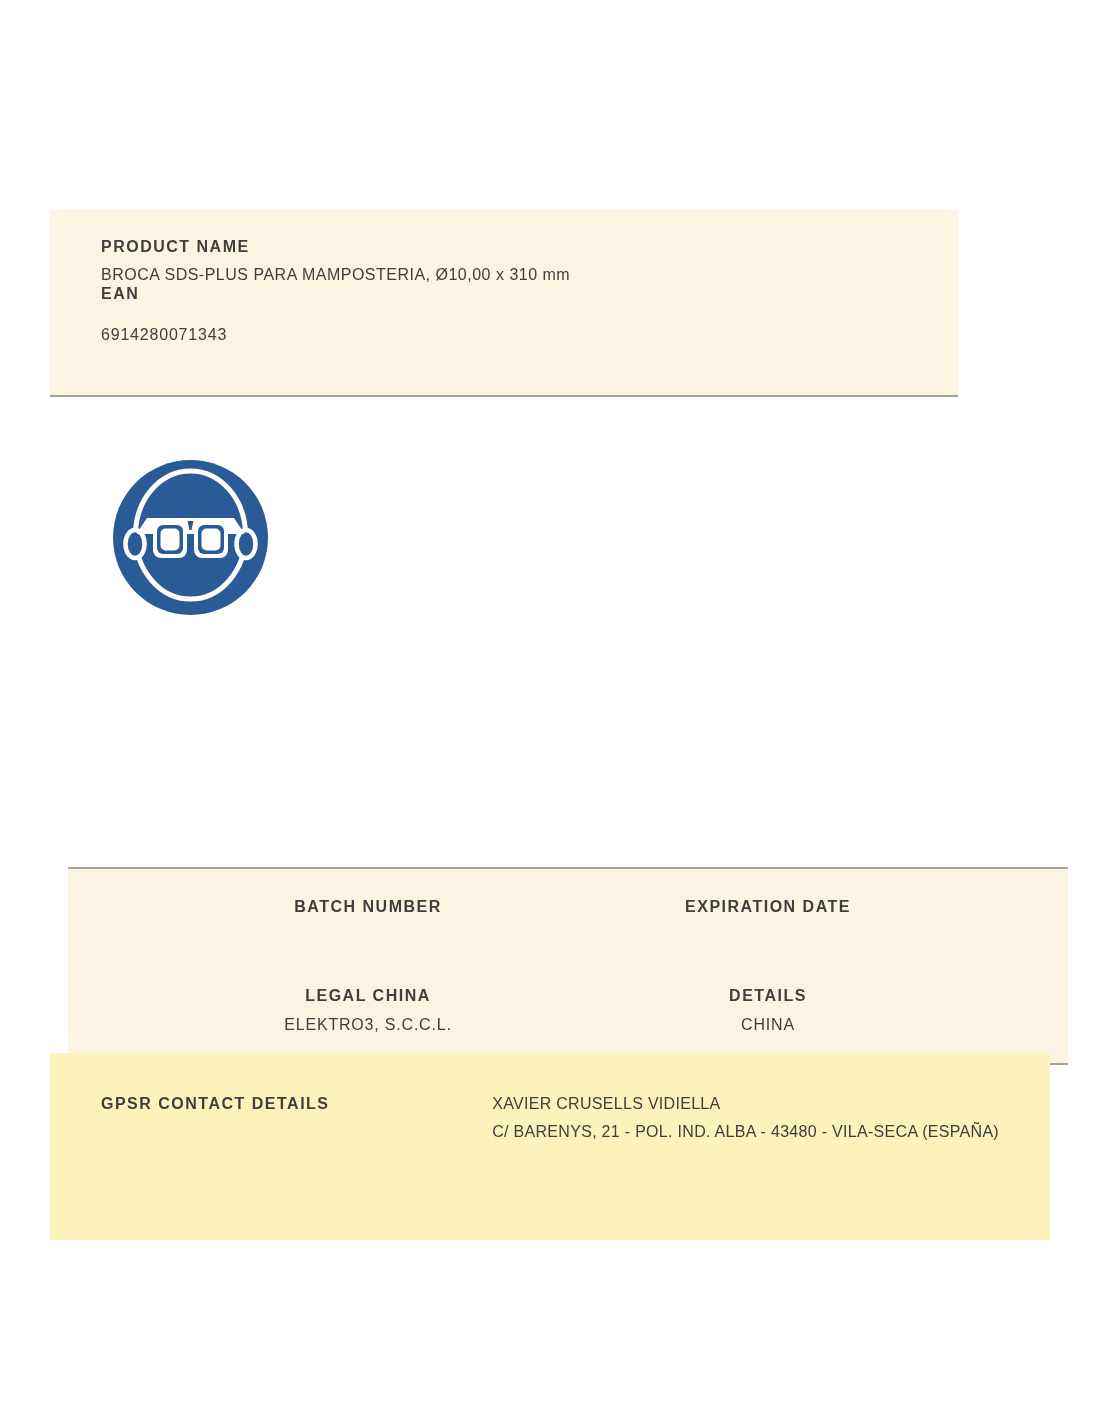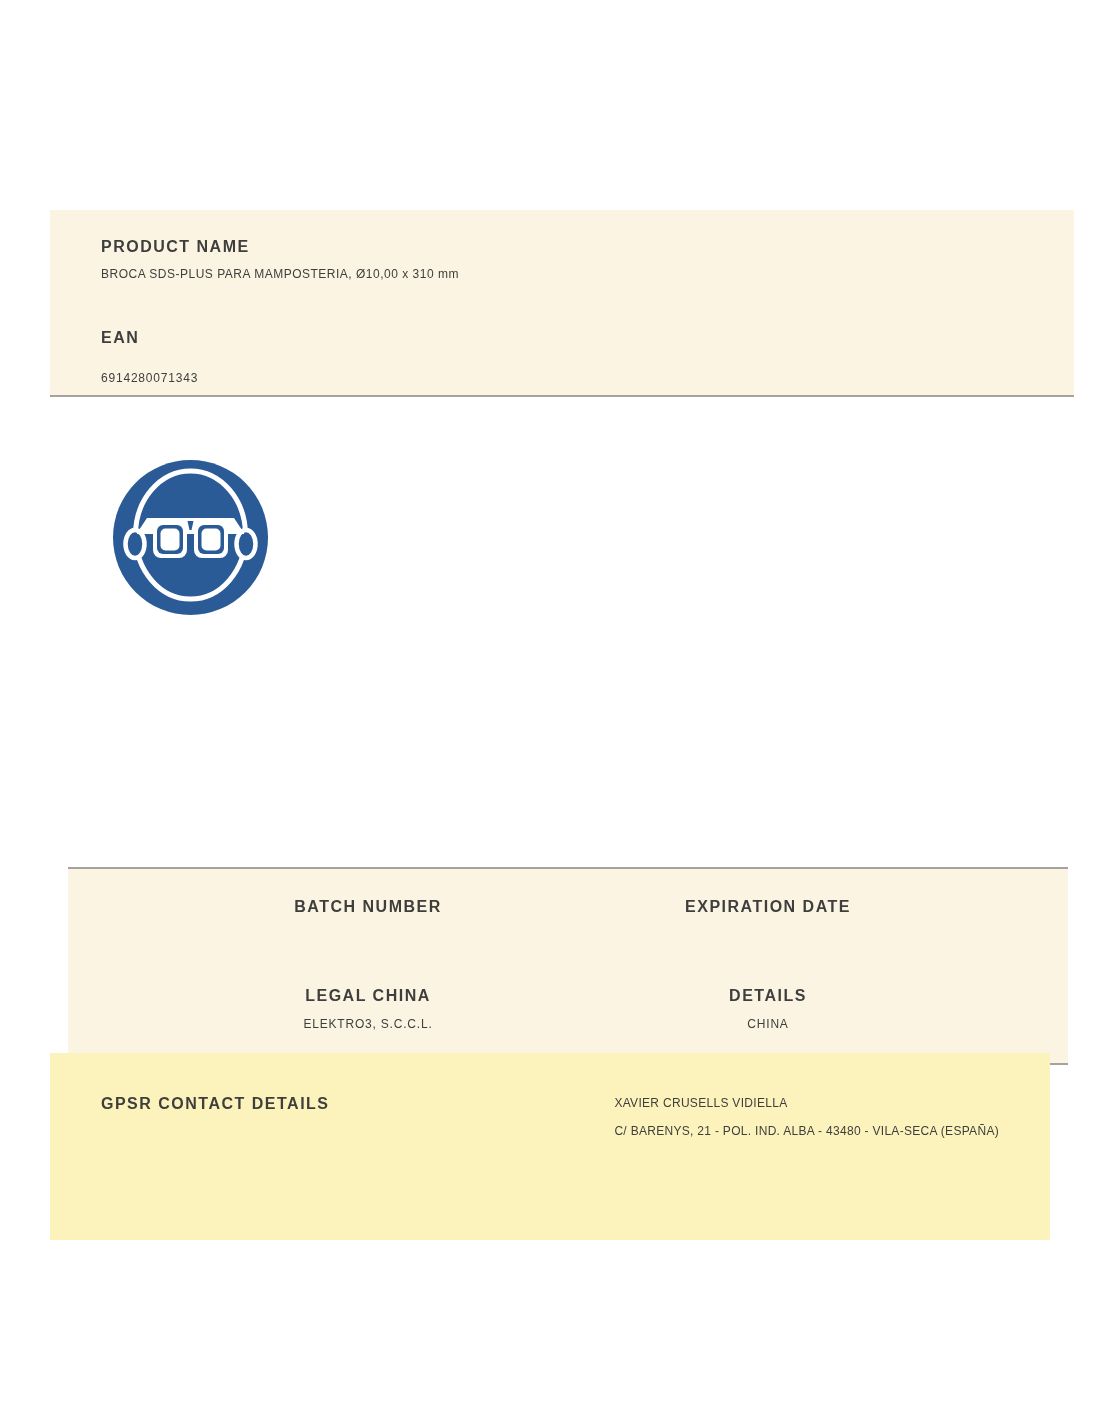--- a/index.html
+++ b/index.html
@@ -24,37 +24,37 @@
   }
   .label {
     font-weight: bold;
     font-size: 16px;
     line-height: 19px;
     letter-spacing: 1.5px;
     color: var(--text, #3e3e3d);
   }
   .value {
     font-weight: normal;
-    font-size: 12px;
+    font-size: 16px;
     line-height: 19px;
     letter-spacing: 0.8px;
     color: var(--text, #3e3e3d);
   }
 
   
   .product-box {
     position: absolute;
     left: 50px; top: 210px;
-    width: 1024px; height: 187px;
+    width: 908px; height: 187px;
     background: var(--cream, #fbf4e2);
     border-bottom: 2px solid var(--border, #a6a39b);
     padding: 27px 51px 0;
   }
   .product-name { margin-top: 9px; letter-spacing: 0.5px; }
-  .ean-label { margin-top: 44px; }
+  .ean-label { }
   .ean-value { margin-top: 22px; }
 
   
   .safety-icon {
     position: absolute;
     left: 113px; top: 460px;
     width: 155px; height: 155px;
   }
   .icon-blue-fill { fill: var(--icon-blue, #2a5b96); }
 

